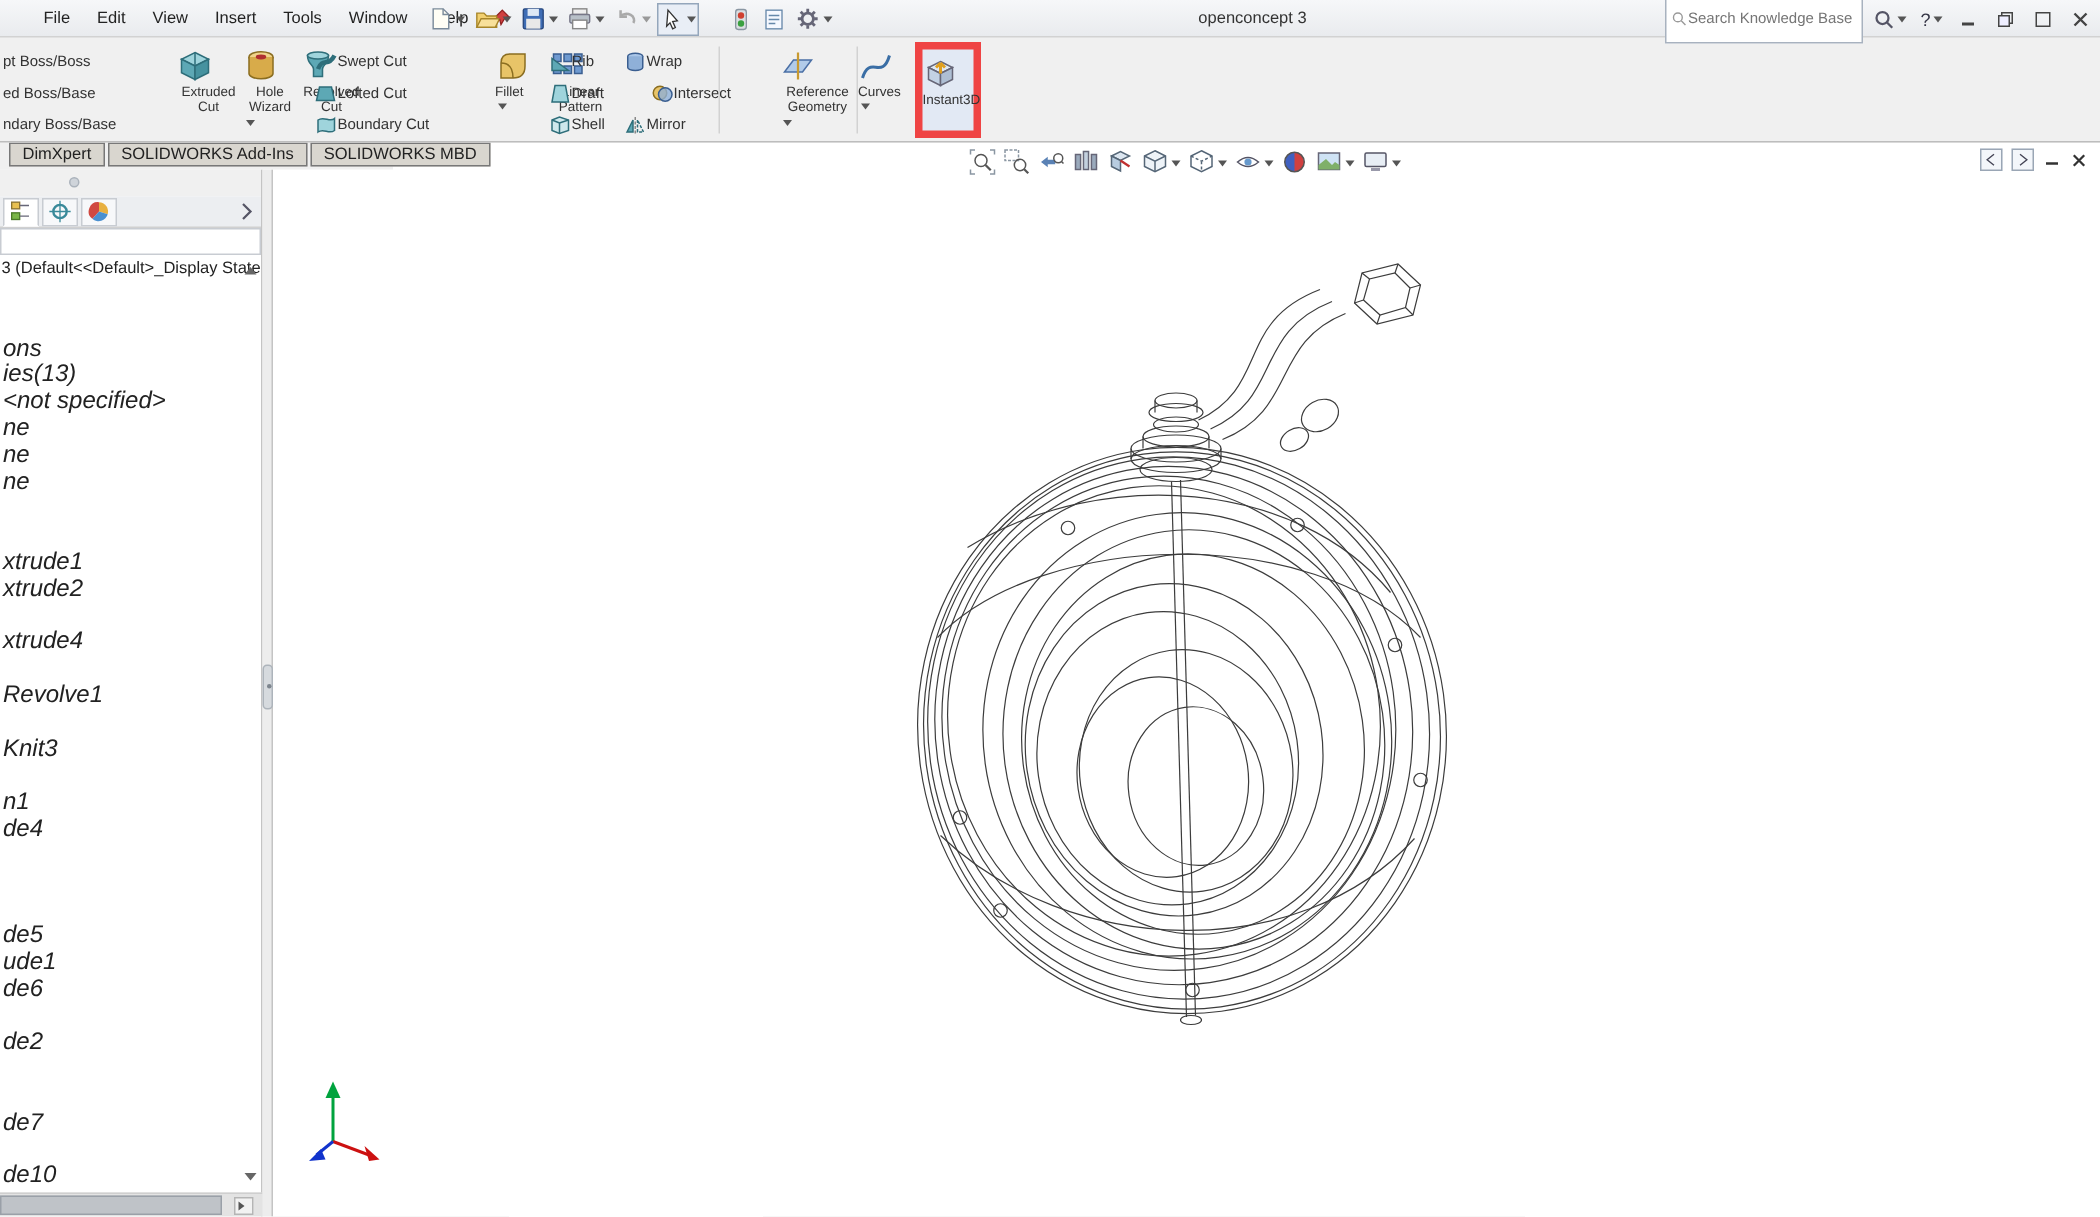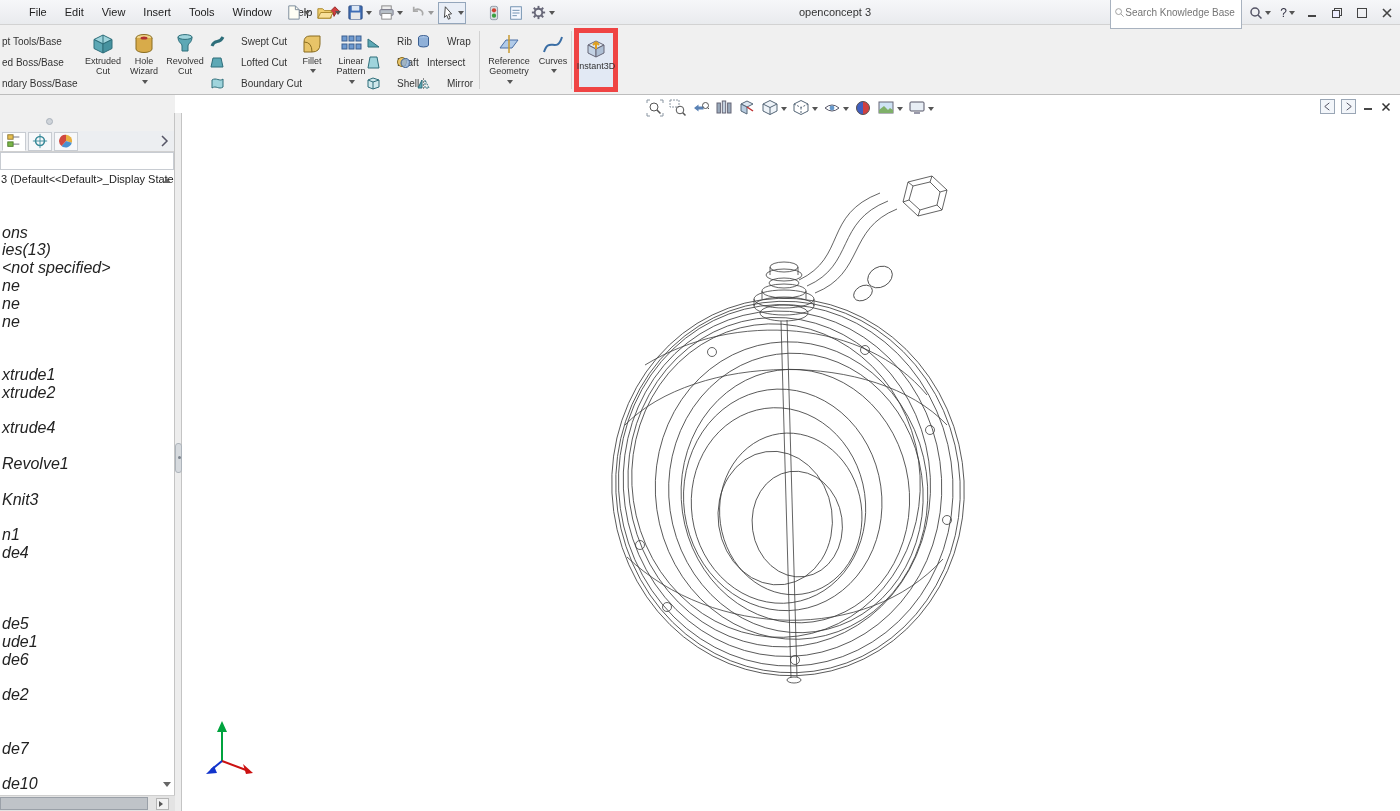--- a/index.html
+++ b/index.html
@@ -22,24 +22,24 @@
   .win-title { position:absolute; left:835px; transform:translateX(-50%); top:0; line-height:25px; font-size:11px; color:#333; white-space:nowrap; }
   .mb-right { position:absolute; right:3px; top:0; height:25px; display:flex; align-items:center; gap:5px; }
   .searchbox { width:132px; height:32px; border:1px solid #a8b2bf; background:#fff; display:flex; align-items:center; padding:0 3px; }
   .searchbox input { border:0; outline:0; width:110px; font-size:10px; font-family:"Liberation Sans",sans-serif; color:#555; background:transparent; }
   .wbtn { width:20px; height:19px; display:flex; align-items:center; justify-content:center; }
   .helpbtn { display:flex; align-items:center; font-size:12px; color:#334; padding:0 2px; }
 
   
   .ribbon { position:absolute; top:25px; left:0; right:0; height:70px; background:#f0f0f0;
             border-bottom:1px solid #bdbdbd; z-index:19; }
-  .rb-large { position:absolute; top:3px; height:64px; display:flex; flex-direction:column; align-items:center;
-              font-size:9px; line-height:1.15; color:#333; text-align:center; padding-top:2px; }
+  .rb-large { position:absolute; top:3px; height:64px; display:flex; flex-direction:column; align-items:flex-start;
+              font-size:9px; line-height:1.15; color:#333; text-align:center; padding-top:2px;margin-left:36px; }
   .rb-large .ic24 { height:26px; display:flex; align-items:flex-end; }
-  .rb-srow { position:absolute; height:20px; display:flex; align-items:center; gap:16px; font-size:10px; color:#333; }
+  .rb-srow { position:absolute; height:20px; display:flex; align-items:center; gap:0; font-size:10px; color:#333; }
   .rb-partial-row { position:absolute; height:20px; display:flex; align-items:center; font-size:10px; color:#333; }
   .rb-sep { position:absolute; top:6px; height:58px; width:1px; background:#d2d2d2; }
   .rb-selected { background:#e2e9f4; border:5px solid #ef4444; }
   .rb-dd { margin-top:1px; }
 
   
   .cmdtab-row { position:absolute; top:95px; left:0; width:262px; height:18px; background:#f0f0f0; z-index:18; display:flex; align-items:flex-start; padding-left:6px; gap:2px; }
   .cmdtab { border:1px solid #787878; background:#d9d6cf; font-size:11px; line-height:14px; padding:0 8px; color:#222; white-space:nowrap; }
 
   
@@ -218,21 +218,21 @@
         <svg width="12" height="12" viewBox="0 0 12 12">
             <path d="M2 2 L10 10 M10 2 L2 10" stroke="#444" stroke-width="1.6"></path>
           </svg>
       </span>
     </div>
   </div>
 
   <div class="ribbon">
 
     <div class="rb-partial-row" style="left:2px; top:6px;">
-      <span>pt Tools/Base</span>
+      <span>pt Boss/Boss</span>
     </div>
     <div class="rb-partial-row" style="left:2px; top:27px;">
       <span>ed Boss/Base</span>
     </div>
     <div class="rb-partial-row" style="left:2px; top:48px;">
       <span>ndary Boss/Base</span>
     </div>
 
     <div class="rb-large" style="left:82px; width:42px;">
       <span class="ic24">
@@ -349,21 +349,21 @@
 
     <div class="rb-srow" style="left:416px; top:6px;">
       <span>
         <svg width="15" height="15" viewBox="0 0 15 15">
             <ellipse cx="7.5" cy="3.5" rx="5" ry="2" fill="#aac6e8" stroke="#3a5e90"></ellipse>
             <path d="M2.5 3.5 V11 A5 2 0 0 0 12.5 11 V3.5" fill="#8fb0d8" stroke="#3a5e90"></path>
           </svg>
       </span>
       <span>Wrap</span>
     </div>
-    <div class="rb-srow" style="left:396px; top:27px;">
+    <div class="rb-srow" style="left:434px; top:27px;">
       <span>
         <svg width="15" height="15" viewBox="0 0 15 15">
             <circle cx="6" cy="7" r="4.5" fill="#e8c468" stroke="#8a6d20"></circle>
             <circle cx="9.5" cy="8" r="4.5" fill="#8fb0d8" fill-opacity="0.8" stroke="#3a5e90"></circle>
           </svg>
       </span>
       <span>Intersect</span>
     </div>
     <div class="rb-srow" style="left:416px; top:48px;">
       <span>
@@ -407,20 +407,25 @@
             <polygon points="12,4 20,8 12,12 4,8" fill="#dfe8f2" stroke="#667"></polygon>
             <polygon points="4,8 12,12 12,20 4,16" fill="#c3d2e4" stroke="#667"></polygon>
             <polygon points="20,8 12,12 12,20 20,16" fill="#aebfd4" stroke="#667"></polygon>
             <path d="M12 12 L12 5 M12 5 l-3 3 M12 5 l3 3" stroke="#e0a020" stroke-width="2" fill="none"></path>
           </svg>
       </span>
       <span>Instant3D</span>
     </div>
   </div>
 
+  <div class="cmdtab-row">
+    <span class="cmdtab">DimXpert</span>
+    <span class="cmdtab">SOLIDWORKS Add-Ins</span>
+    <span class="cmdtab">SOLIDWORKS MBD</span>
+  </div>
 
   <div class="viewport">
 
     <div class="hud">
       <span class="hudbtn">
         <svg width="18" height="18" viewBox="0 0 18 18">
             <path d="M1 4 V1 H4 M14 1 H17 V4 M17 14 V17 H14 M4 17 H1 V14" fill="none" stroke="#8a96a2"></path>
             <circle cx="8" cy="8" r="4" fill="none" stroke="#555"></circle>
             <line x1="11" y1="11" x2="14.5" y2="14.5" stroke="#555" stroke-width="1.5"></line>
           </svg>

